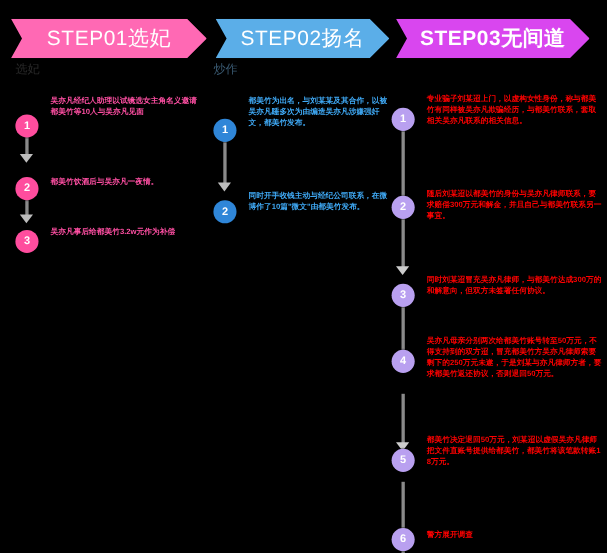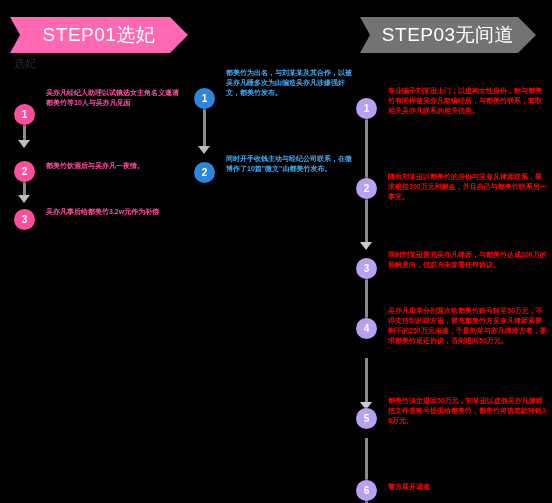--- a/index.html
+++ b/index.html
@@ -16,22 +16,22 @@
     position:absolute;top:0;height:36px;
     display:flex;align-items:center;justify-content:center;
     color:#fff;font-size:19px;letter-spacing:.5px;
     white-space:nowrap;
     clip-path:polygon(0 0, calc(100% - 18px) 0, 100% 50%, calc(100% - 18px) 100%, 0 100%);
   }
   .chev.c1{left:10px;width:178px;background:#FF69B4;
     clip-path:polygon(0 0, calc(100% - 18px) 0, 100% 50%, calc(100% - 18px) 100%, 0 100%, 10px 50%);}
   .chev.c2{left:196px;width:158px;background:#5BAEE8;
     clip-path:polygon(0 0, calc(100% - 18px) 0, 100% 50%, calc(100% - 18px) 100%, 0 100%, 10px 50%);}
-  .chev.c3{left:360px;width:176px;background:#737373;
-    clip-path:polygon(0 0, calc(100% - 18px) 0, 100% 50%, calc(100% - 18px) 100%, 0 100%, 10px 50%);}
+  .chev.c3{left:360px;width:176px;background:#d946ef;
+    clip-path:polygon(0 0, calc(100% - 18px) 0, 100% 50%, calc(100% - 18px) 100%, 0 100%, 10px 50%);font-weight:bold;}
   .chev span{pointer-events:none;}
 
   
   .col{position:absolute;top:56px;}
   .col1{left:8px;width:176px;}
   .col2{left:188px;width:168px;}
   .col3{left:350px;width:200px;}
 
   .col-label{
     font-size:11px;color:#2b2b2b;font-weight:normal;
@@ -69,20 +69,23 @@
 </style>
 </head>
 <body>
 
 <div id="page">
 
   <div class="hdr-row">
     <div class="chev c1">
       <span>STEP01选妃</span>
     </div>
+    <div class="chev c2">
+      <span>STEP02扬名</span>
+    </div>
     <div class="chev c3">
       <span>STEP03无间道</span>
     </div>
   </div>
 
   <div class="col col1">
     <div class="col-label">选妃</div>
     <div class="steps" style="height:170px;">
 
       <div class="connector" style="top:38px;height:30px;"></div>
@@ -108,20 +111,21 @@
         <div class="bullet-col">
           <div class="circle c-pink" style="top:0;">3</div>
         </div>
         <div class="txt t-pink" style="margin-top:-2px;">吴亦凡事后给都美竹3.2w元作为补偿</div>
       </div>
 
     </div>
   </div>
 
   <div class="col col2">
+    <div class="col-label">炒作</div>
     <div class="steps" style="height:160px;">
 
       <div class="connector" style="top:52px;height:42px;"></div>
       <div class="arrowhead ah-blue" style="top:90px;"></div>
 
       <div class="step" style="position:absolute;top:32px;left:0;width:100%;">
         <div class="bullet-col">
           <div class="circle c-blue" style="top:0;">1</div>
         </div>
         <div class="txt t-blue" style="margin-top:-20px;">都美竹为出名，与刘某某及其合作，以被吴亦凡睡多次为由编造吴亦凡涉嫌强奸文，都美竹发布。</div>

